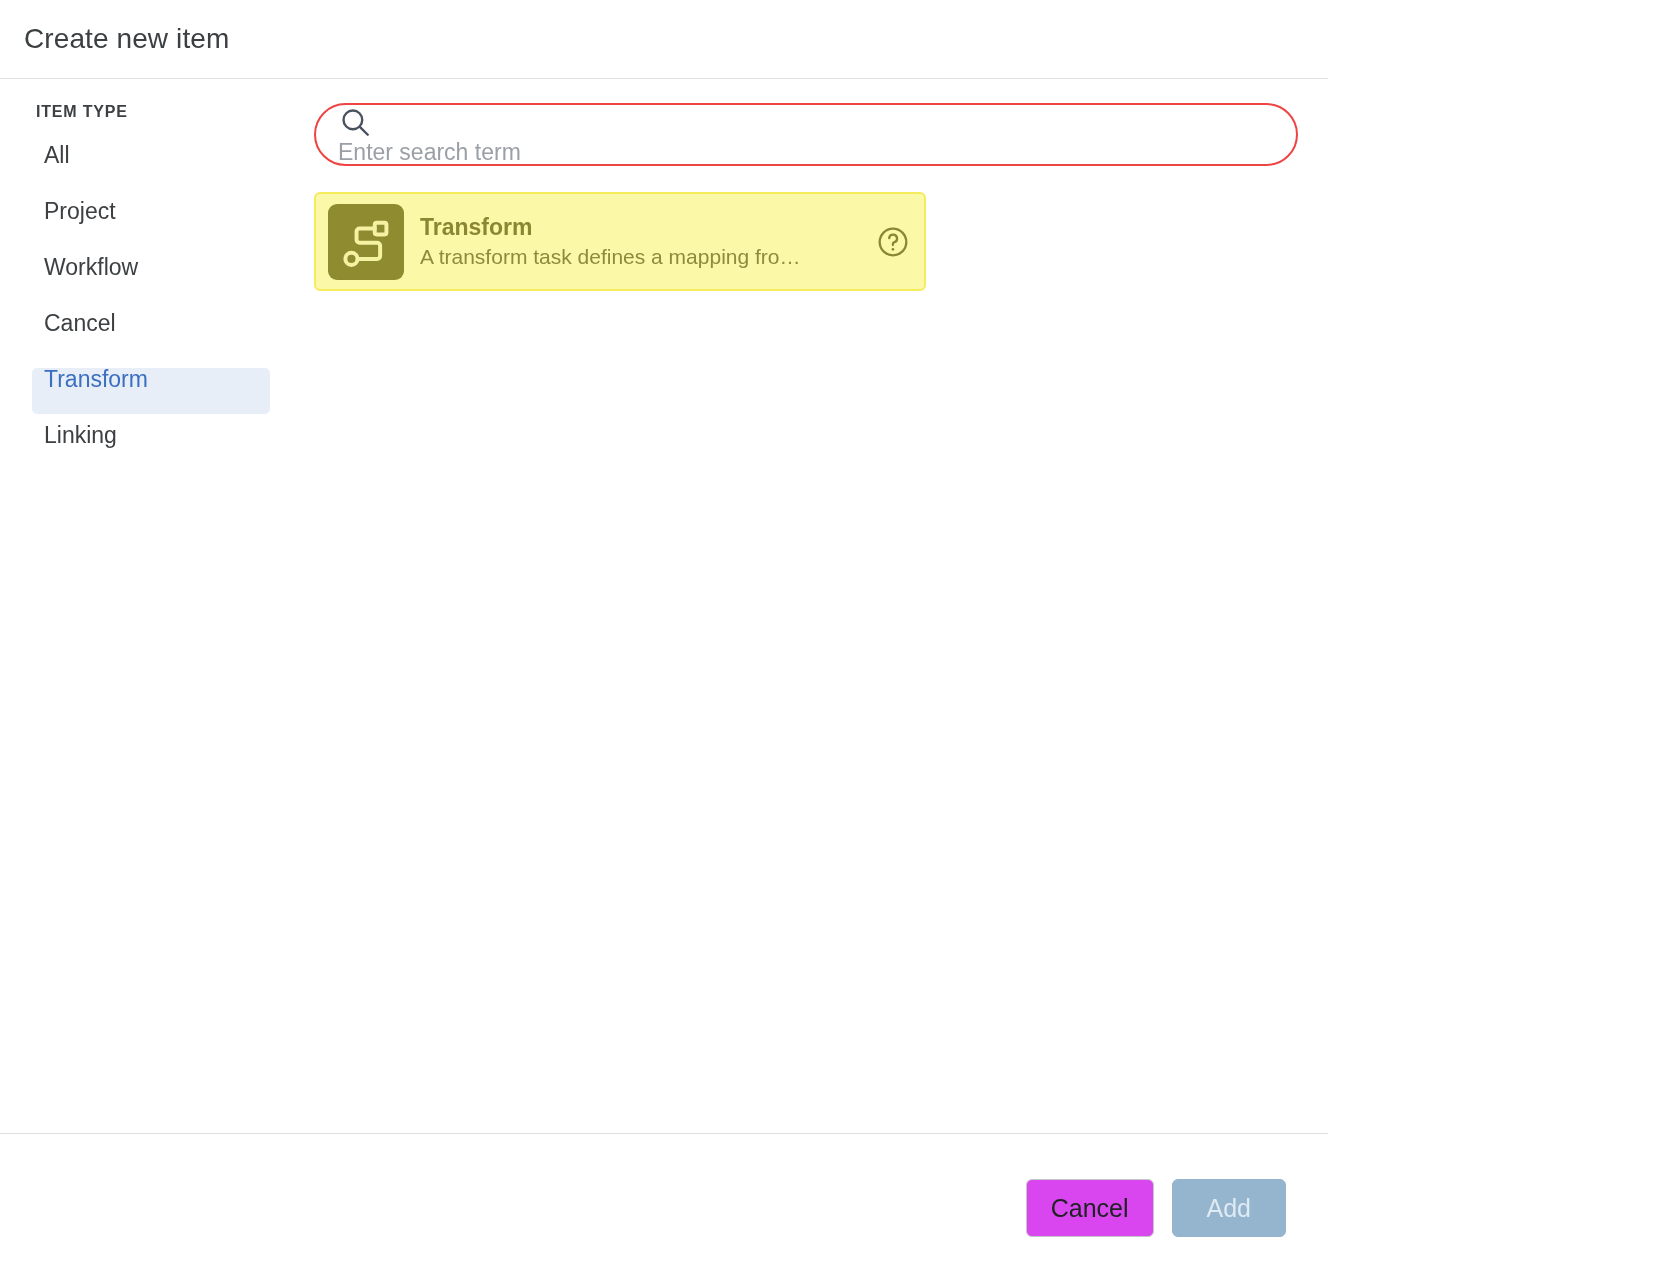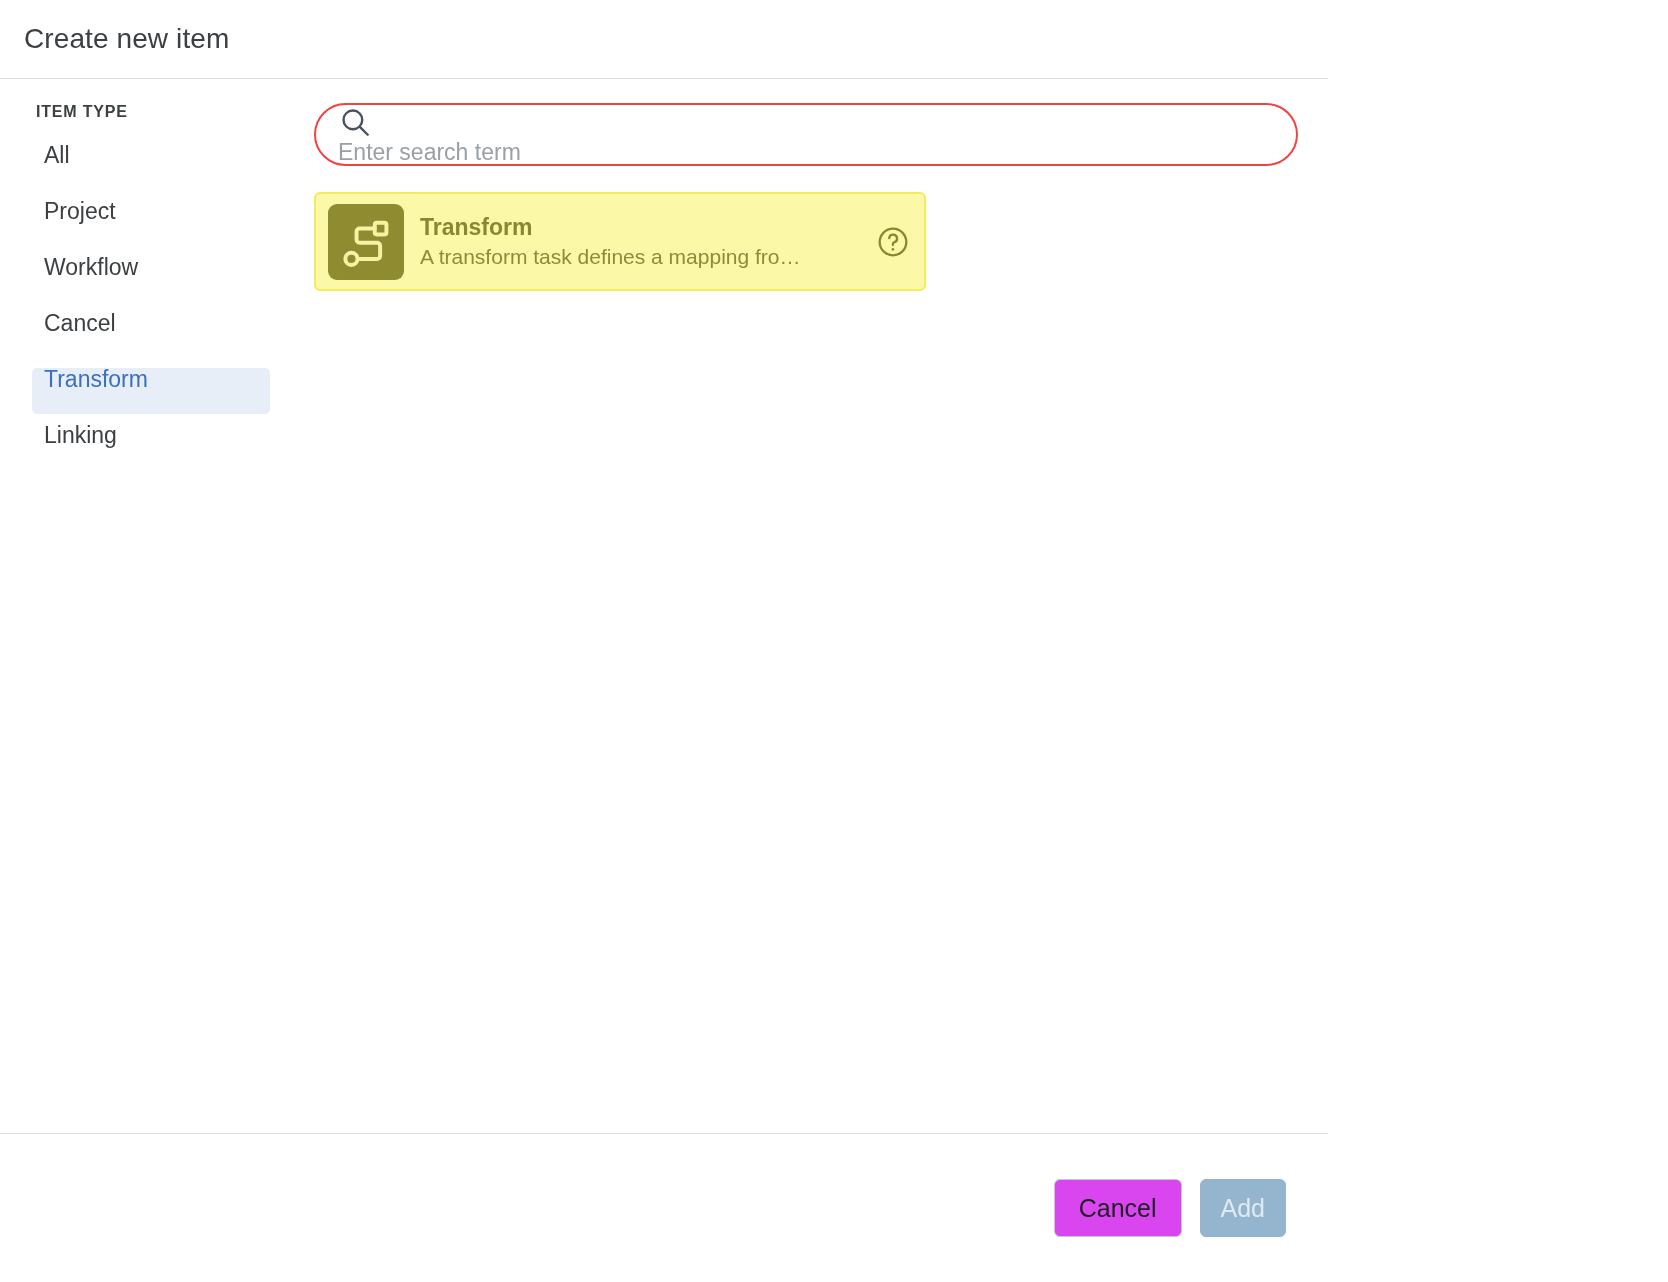--- a/index.html
+++ b/index.html
@@ -237,21 +237,21 @@
   }
   .btn-cancel {
     height: 58px;
     padding: 16px 24px;
     background: #d946ef;
     border: 1px solid #c3c7cb;
     color: #202124;
   }
   .btn-add {
     height: 58px;
-    padding: 0 20px;
+    padding: 0 34px;
     background: #95b4ce;
     border: 1px solid #95b4ce;
     color: #dfeaf3;
     cursor: default;
   }
 </style>
 </head>
 <body>
 
 <div class="dialog">

